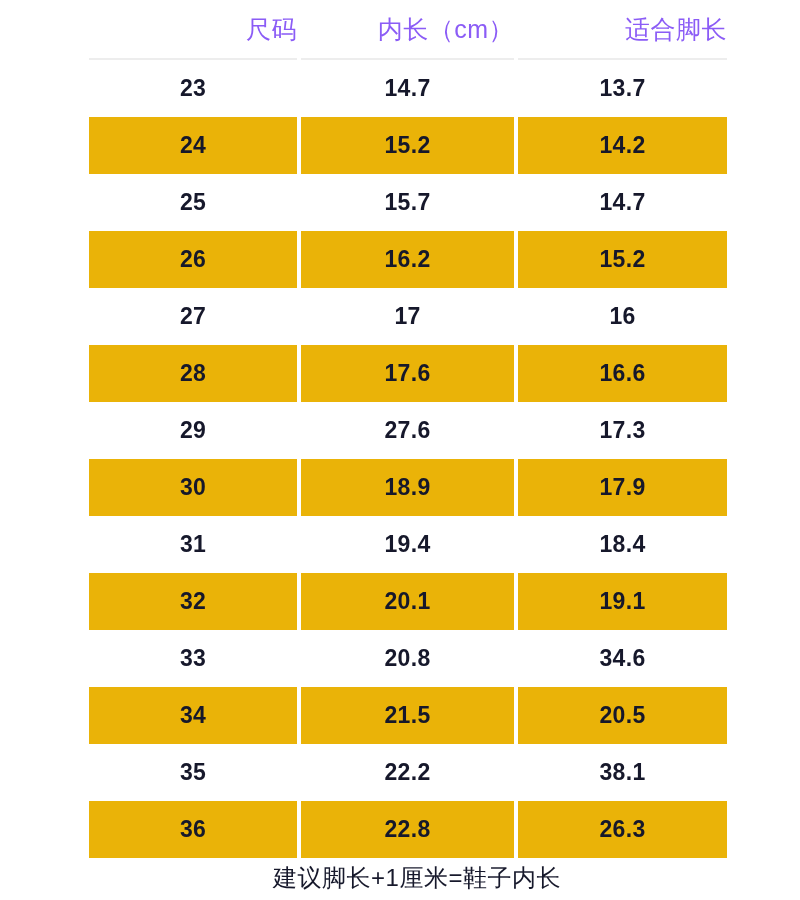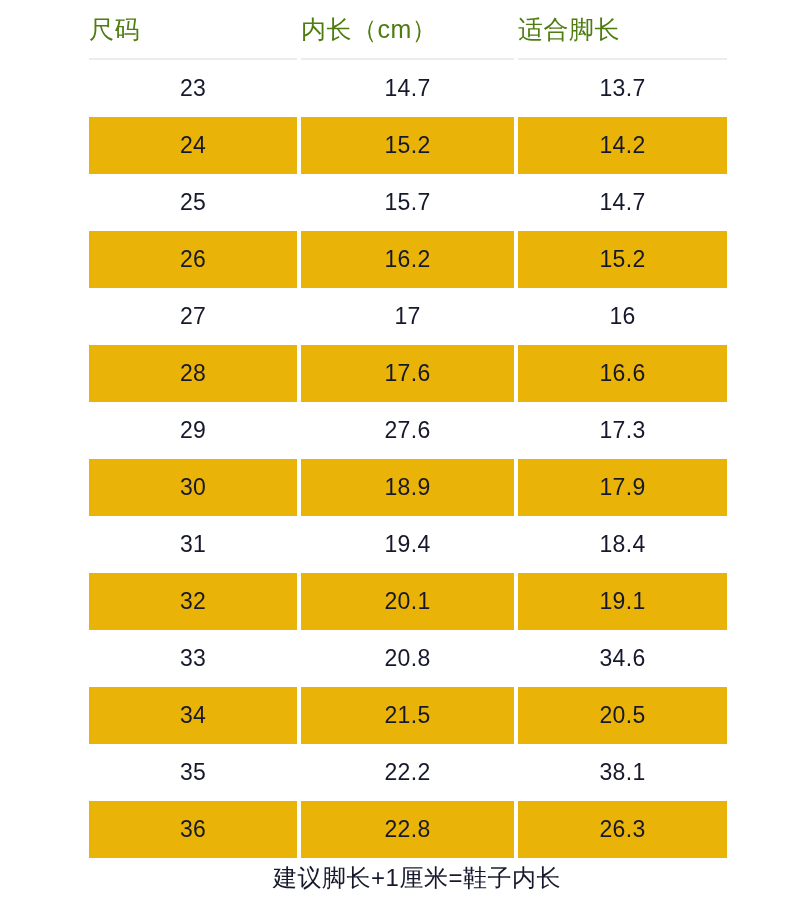--- a/index.html
+++ b/index.html
@@ -35,37 +35,38 @@
 
   .chart-table col.col-size   { width: 208px; }
   .chart-table col.col-inner  { width: 213px; }
   .chart-table col.col-foot   { width: 209px; }
 
   .chart-table th {
     height: 58px;
     padding: 0;
     font-weight: normal;
     font-size: 25px;
-    color: #4d7c0f;
-    text-align: left;
+    color: #8b5cf6;
+    text-align: right;
     vertical-align: middle;
     background: #ffffff;
     border-bottom: 2px solid #ededed;
     letter-spacing: 0.5px;
   }
 
   .chart-table td {
     height: 57px;
     padding: 0;
     font-size: 23px;
     color: #16182b;
     text-align: center;
     vertical-align: middle;
     background: #ffffff;
     letter-spacing: 0.3px;
+    font-weight: bold;
   }
 
   .chart-table tbody tr.row-alt td {
     background: #eab308;
   }
 
   .chart-footnote {
     position: absolute;
     left: 17px;
     top: 862px;

